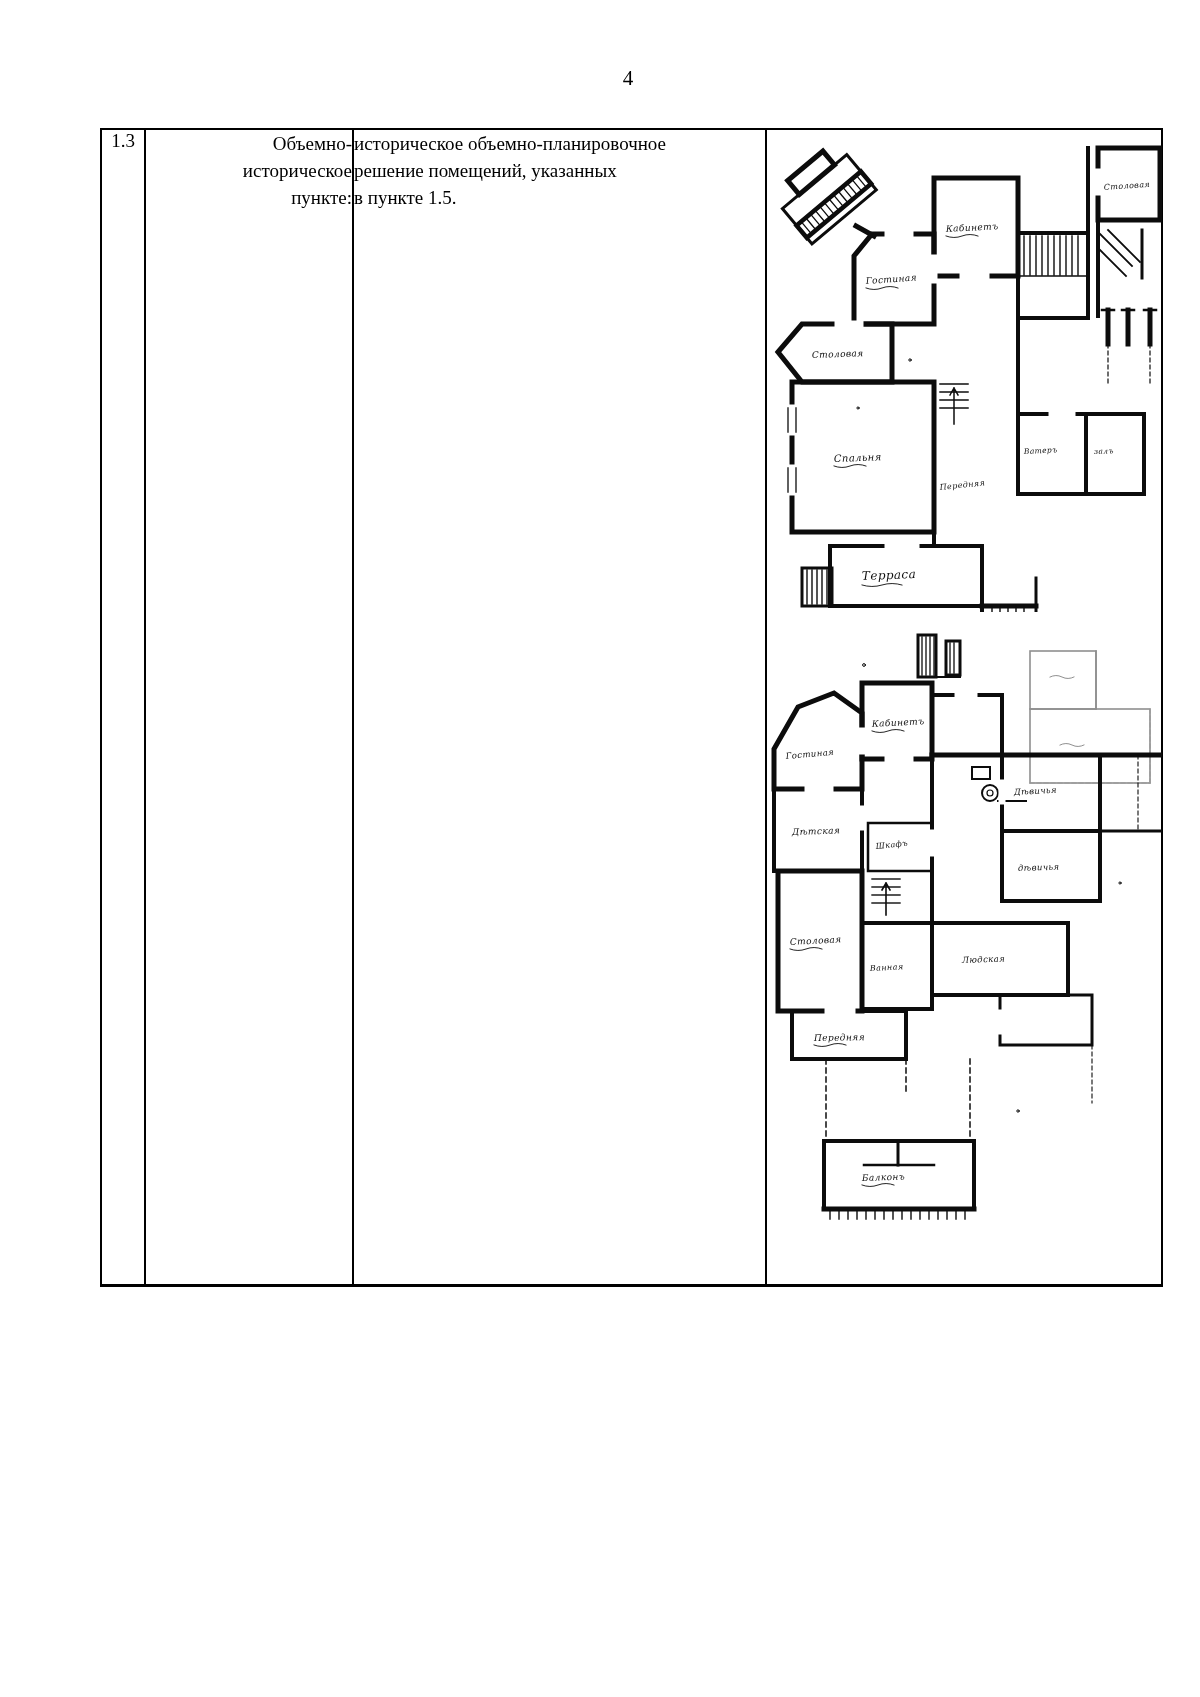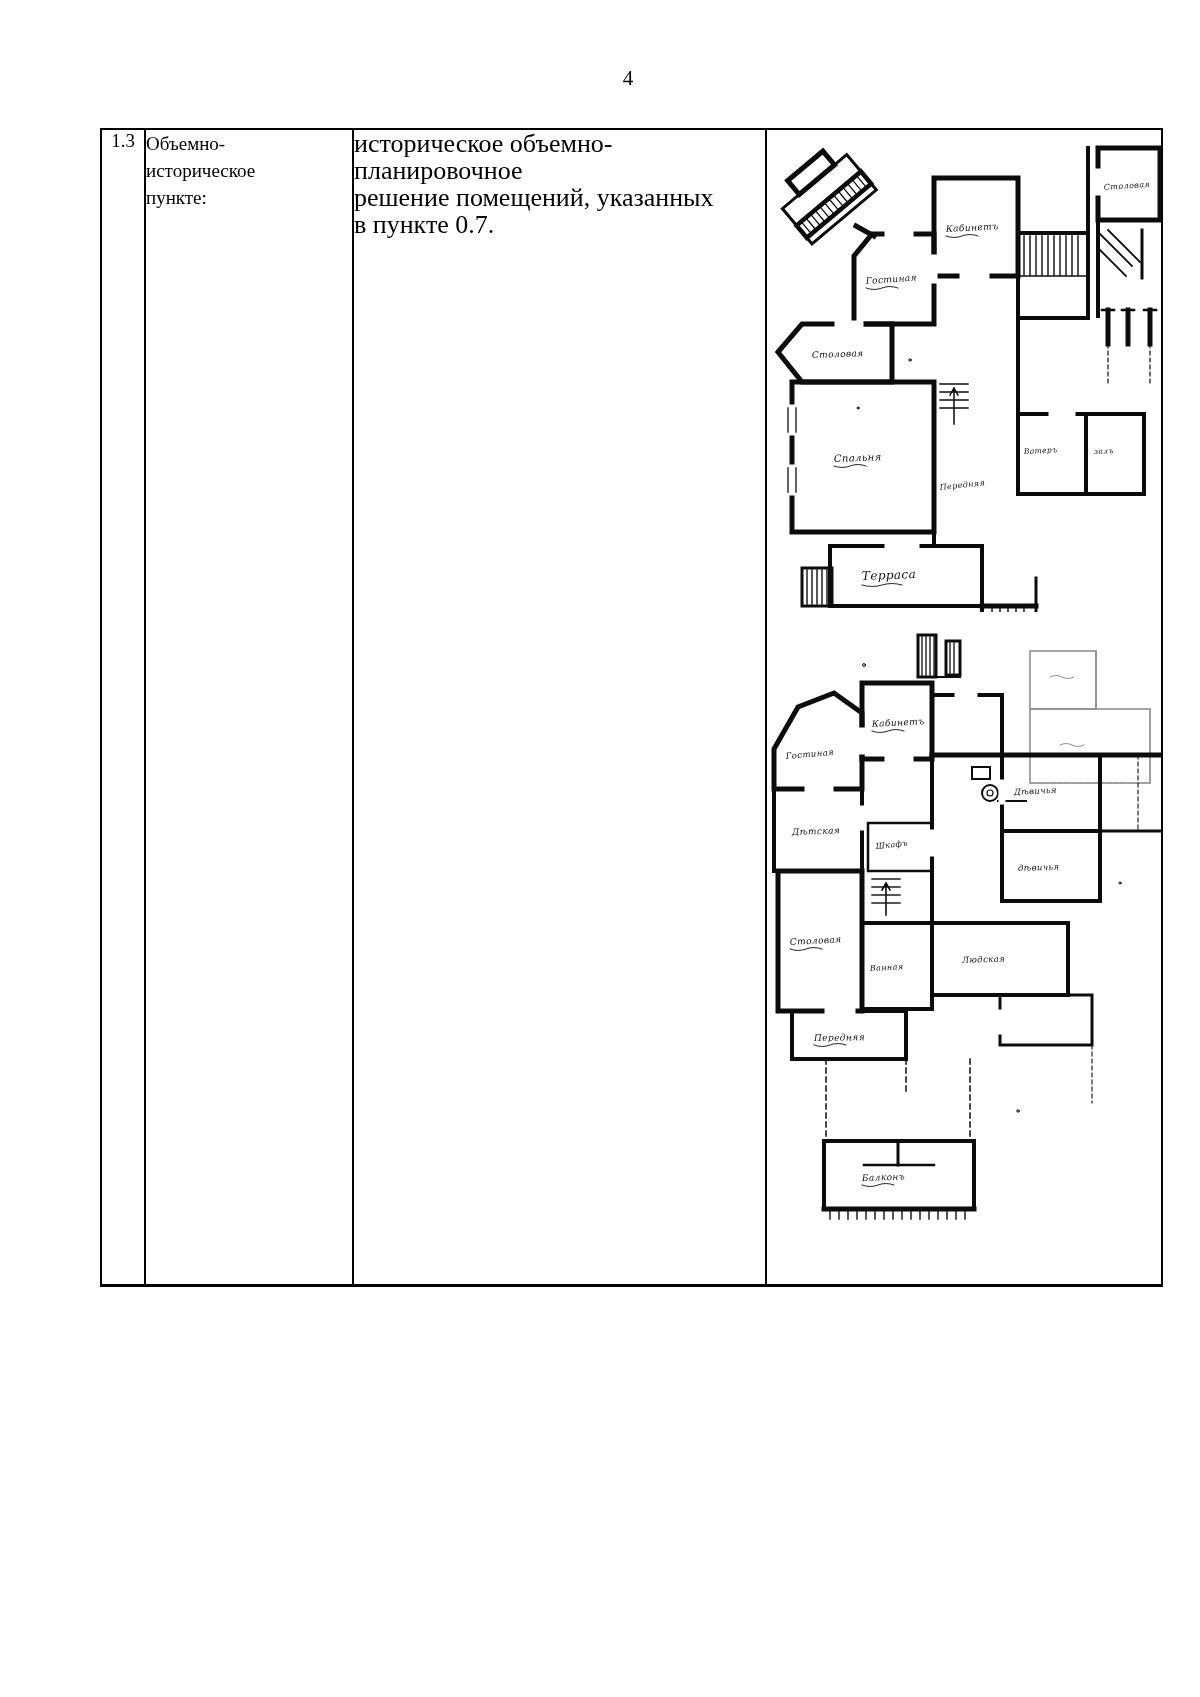--- a/index.html
+++ b/index.html
@@ -3,22 +3,22 @@
 <meta charset="utf-8">
 <style>
   html,body{margin:0;padding:0;background:#e8e8e8;}
   .page{position:relative;width:1200px;height:1697px;background:#ffffff;margin:0 auto;
         font-family:"Liberation Serif",serif;color:#000;overflow:hidden;}
   .page-number{position:absolute;top:66px;left:628px;transform:translateX(-50%);
         font-size:21px;}
   .doc-table{position:absolute;left:72px;top:128px;border-collapse:collapse;table-layout:fixed;margin-left:28px;}
   .doc-table td{border:2px solid #000;border-bottom:3px solid #000;vertical-align:top;padding:0;}
   .c-num{text-align:center;font-size:19px;padding-top:2px;}
-  .c-name{text-align:left;font-size:19px;line-height:27px;padding-top:2px;}
-  .c-val{font-size:26px;line-height:27px;padding:2px 8px 0 13px;}
+  .c-name{text-align:right;font-size:19px;line-height:27px;padding-top:2px;}
+  .c-val{font-size:19px;line-height:27px;padding:2px 8px 0 13px;}
   .c-plans{position:relative;}
   .plan{position:absolute;left:1px;}
   .plan1{top:8px;width:394px;height:474px;}
   .plan2{top:503px;width:394px;height:596px;}
   .plan line,.plan path,.plan rect,.plan circle{stroke:#0c0c0c;fill:none;stroke-linecap:square;}
   .plan .gap line{stroke:#ffffff;}
   .plan text{fill:#101010;font-family:"DejaVu Serif",serif;font-style:italic;letter-spacing:.4px;stroke:none;}
 </style>
 </head>
 <body>
@@ -40,21 +40,21 @@
         <div>1.3</div>
       </td>
       <td class="c-name">
         <div>Объемно-</div>
         <div>историческое</div>
         <div>пункте:</div>
       </td>
       <td class="c-val">
         <div>историческое объемно-планировочное</div>
         <div>решение помещений, указанных</div>
-        <div>в пункте 0.7.</div>
+        <div>в пункте 1.5.</div>
       </td>
       <td class="c-plans">
 
         <svg class="plan plan1" viewBox="0 0 394 474">
 
           <g transform="rotate(-40 62 62)">
             <rect x="20" y="38" width="84" height="46" stroke-width="3"></rect>
             <rect x="20" y="60" width="84" height="16" stroke-width="4.5"></rect>
             <rect x="42" y="20" width="46" height="18" stroke-width="5"></rect>
             <g stroke-width="1.3">

